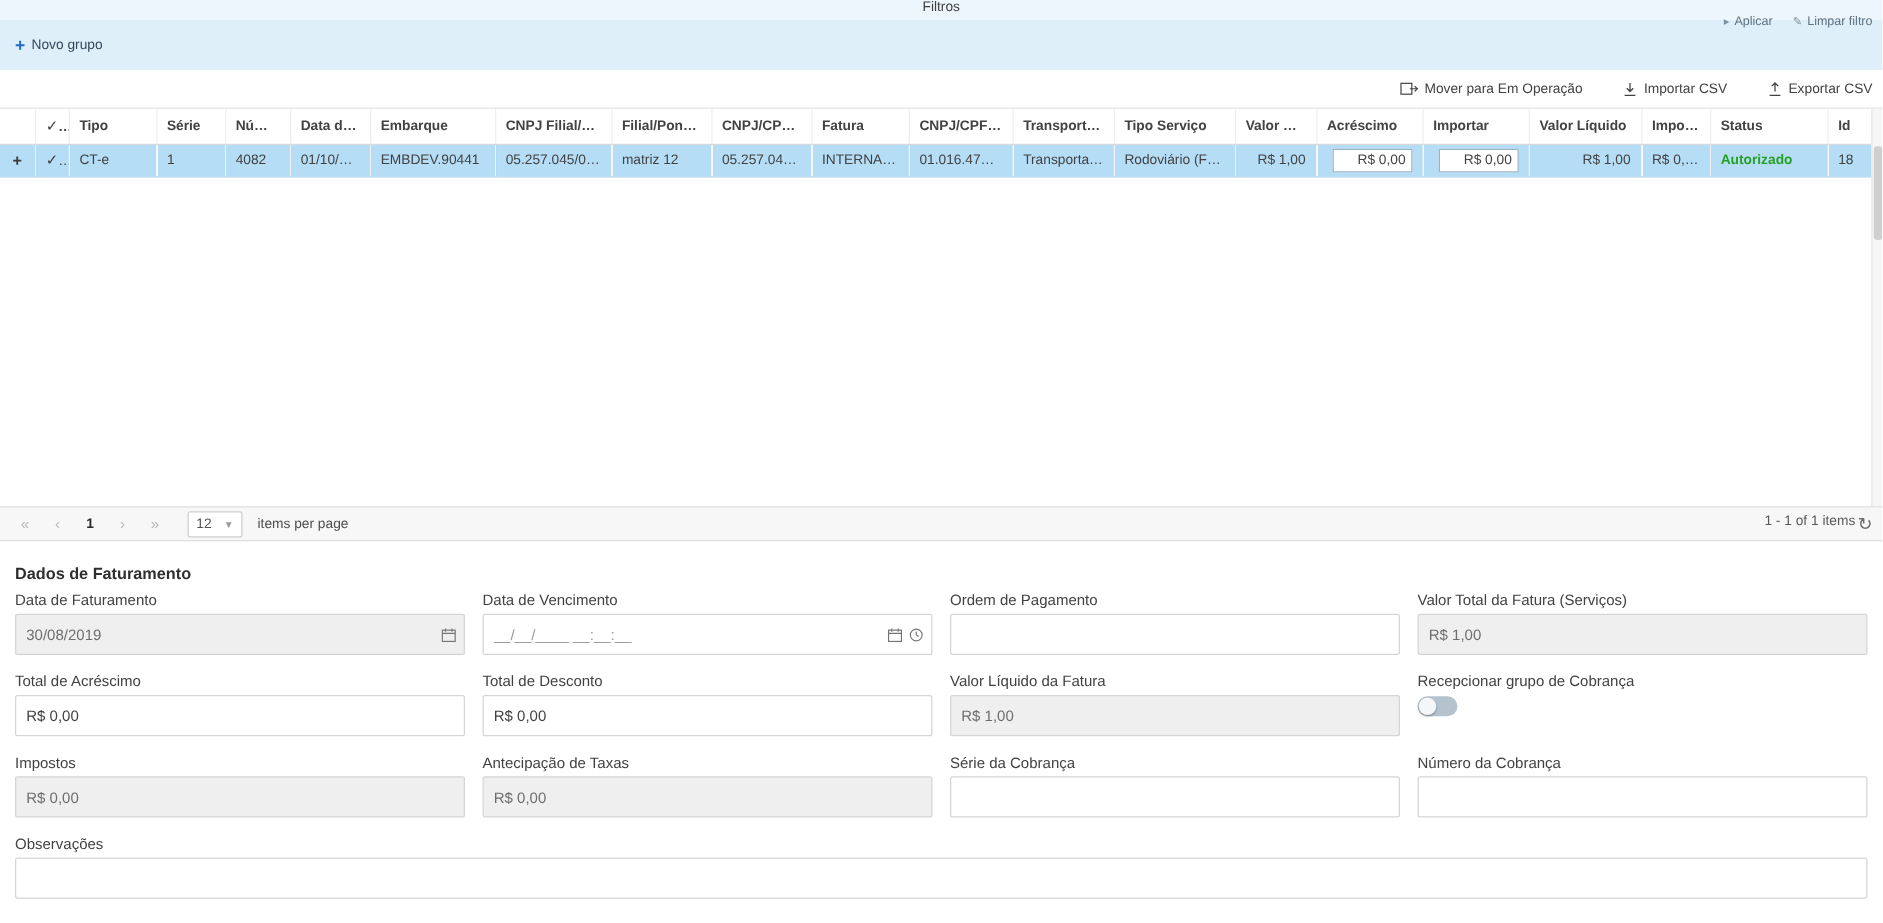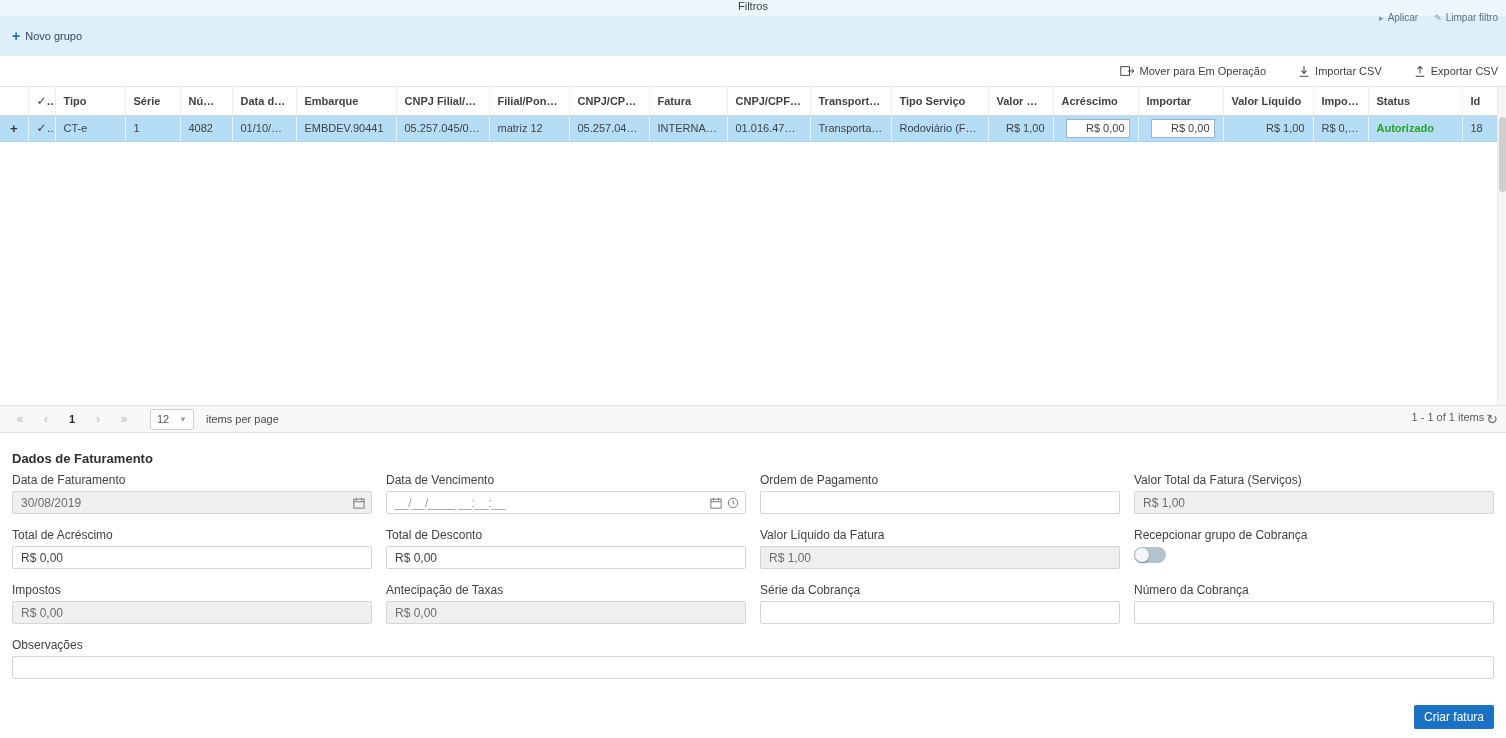--- a/index.html
+++ b/index.html
@@ -60,21 +60,21 @@
   .pg-size .chev { color: #9e9e9e; font-size: 8px; }
   .pg-label { margin-left: 10px; color: #4c4c4c; }
   .pager-right { margin-left: auto; display: flex; gap: 2px; color: #5a5a5a; }
   .refresh { color: #6f6f6f; font-size: 14px; cursor: pointer; }
   
   .form-section { padding: 18px 12px 0; }
   .form-title { font-size: 13px; font-weight: bold; color: #2f2f2f; margin-bottom: 7px; }
   .form-grid { display: grid; grid-template-columns: repeat(4, 1fr); column-gap: 14px; row-gap: 14px; }
   .field label { display: block; font-size: 12px; color: #424242; margin-bottom: 4px; }
   .txt {
-    width: 100%; height: 23px; border: 1px solid #d5d5d5; border-radius: 2px;
+    width: 100%; height: 33px; border: 1px solid #d5d5d5; border-radius: 2px;
     padding: 0 8px; font-size: 12px; font-family: inherit; color: #424242; background: #fff;
   }
   .txt::placeholder { color: #9a9a9a; }
   .txt:disabled { background: #efefef; color: #6e6e6e; }
   .with-icon { position: relative; }
   .with-icon .txt { padding-right: 34px; }
   .input-icons { position: absolute; right: 7px; top: 50%; transform: translateY(-50%); display: flex; gap: 5px; align-items: center; }
   .switch { width: 32px; height: 16px; border-radius: 8px; background: #b4c3ce; position: relative; margin-top: 5px; cursor: pointer; }
   .switch .knob { position: absolute; left: 1px; top: 1px; width: 14px; height: 14px; border-radius: 50%; background: #f4f7f9; box-shadow: 0 1px 2px rgba(0,0,0,.35); }
   .obs-field { margin-top: 14px; }

